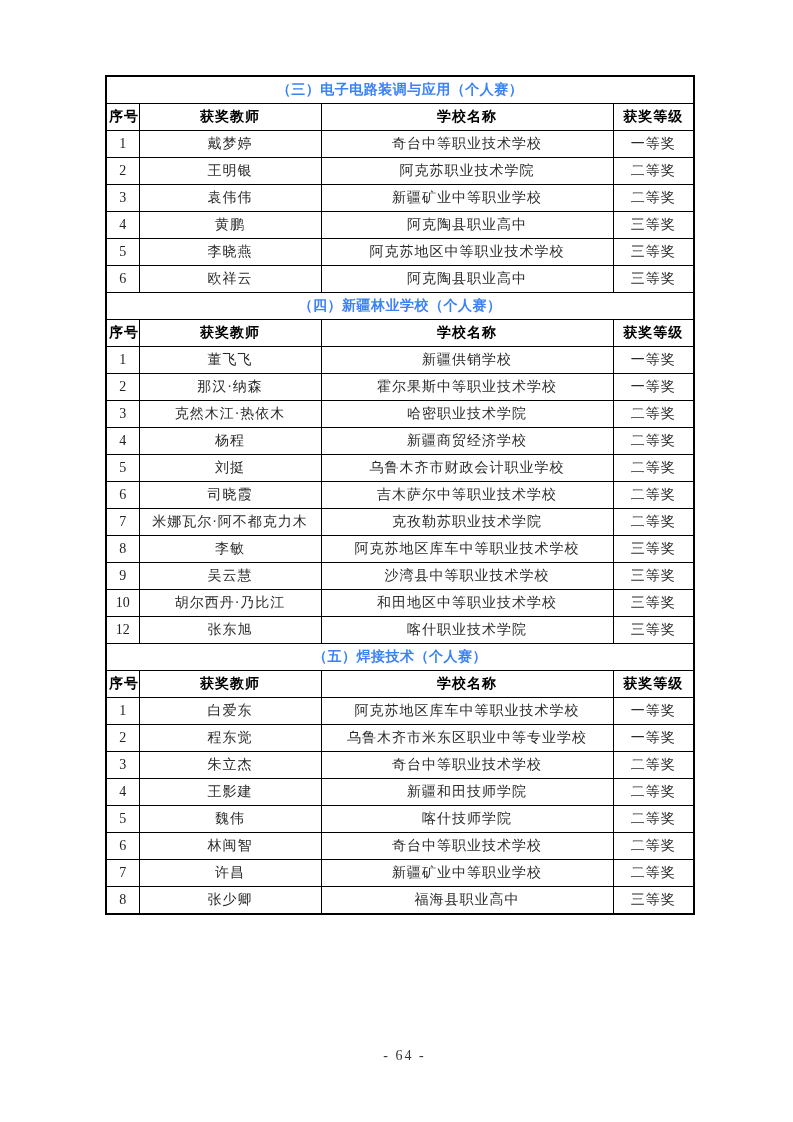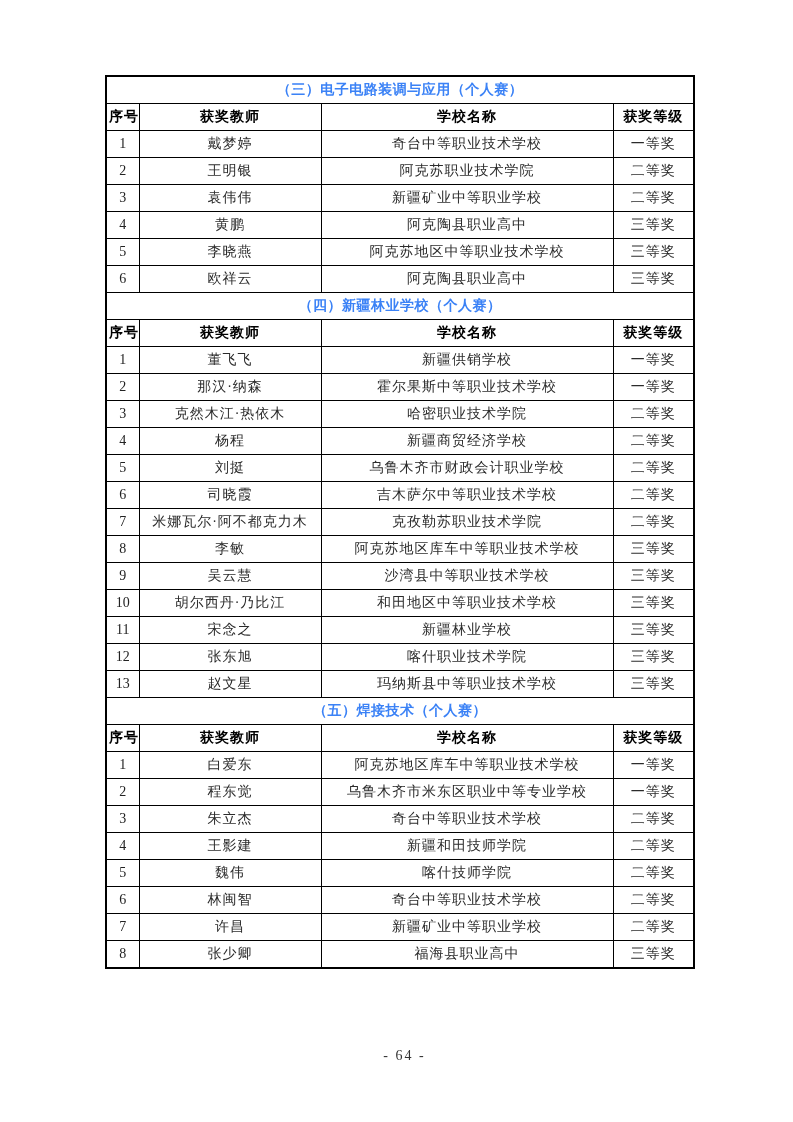--- a/index.html
+++ b/index.html
@@ -192,35 +192,23 @@
           <td class="cell-text">沙湾县中等职业技术学校</td>
           <td class="cell-text">三等奖</td>
         </tr>
         <tr>
           <td class="cell-index">10</td>
           <td class="cell-text">胡尔西丹·乃比江</td>
           <td class="cell-text">和田地区中等职业技术学校</td>
           <td class="cell-text">三等奖</td>
         </tr>
         <tr>
-          <td class="cell-index">11</td>
-          <td class="cell-text">宋念之</td>
-          <td class="cell-text">新疆林业学校</td>
-          <td class="cell-text">三等奖</td>
-        </tr>
-        <tr>
           <td class="cell-index">12</td>
           <td class="cell-text">张东旭</td>
           <td class="cell-text">喀什职业技术学院</td>
-          <td class="cell-text">三等奖</td>
-        </tr>
-        <tr>
-          <td class="cell-index">13</td>
-          <td class="cell-text">赵文星</td>
-          <td class="cell-text">玛纳斯县中等职业技术学校</td>
           <td class="cell-text">三等奖</td>
         </tr>
         <tr>
           <td class="section-title" colspan="4">（五）焊接技术（个人赛）</td>
         </tr>
         <tr>
           <td class="col-header">序号</td>
           <td class="col-header">获奖教师</td>
           <td class="col-header">学校名称</td>
           <td class="col-header">获奖等级</td>

